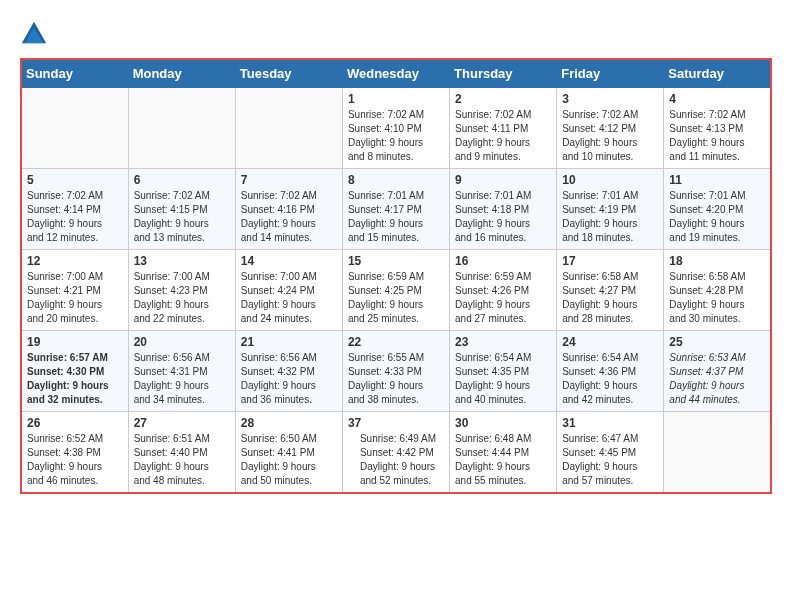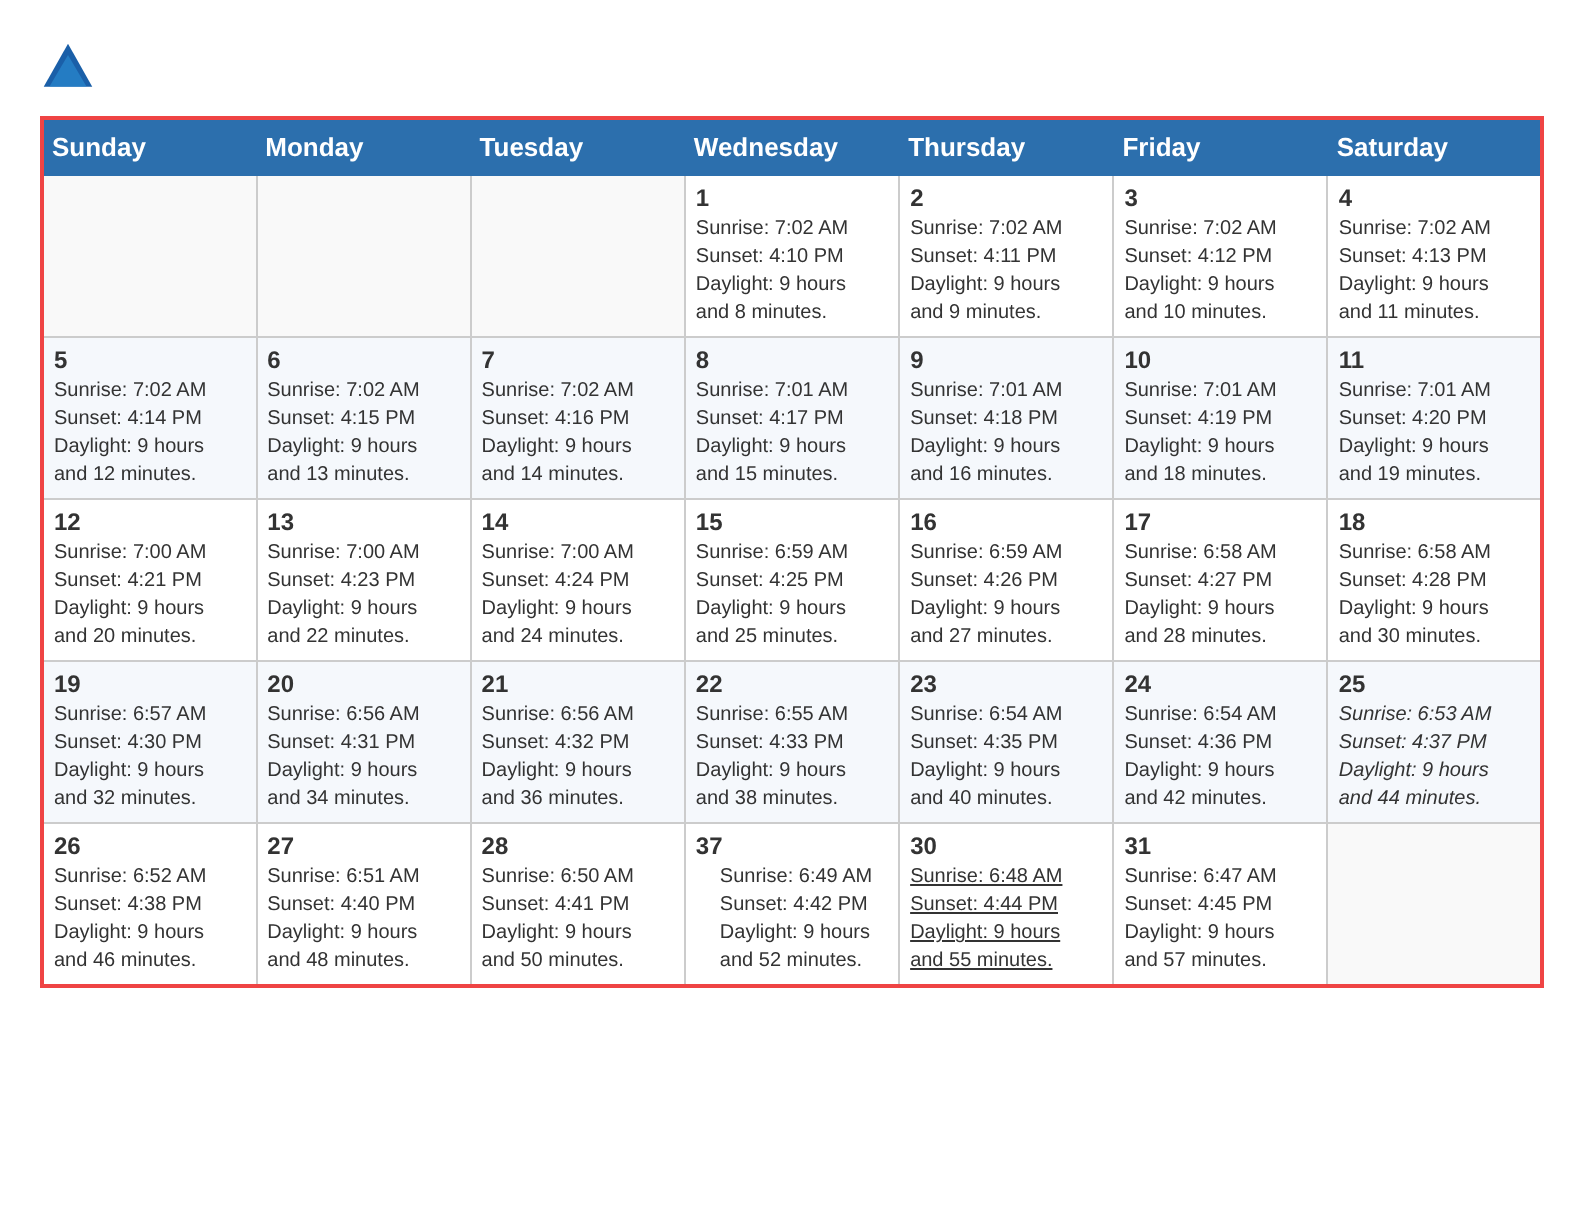--- a/index.html
+++ b/index.html
@@ -260,21 +260,21 @@
           <span class="day-num">18</span>
           <div class="day-info" style="white-space: pre-line;">Sunrise: 6:58 AM
 Sunset: 4:28 PM
 Daylight: 9 hours
 and 30 minutes.</div>
         </td>
       </tr>
       <tr>
         <td>
           <span class="day-num">19</span>
-          <div class="day-info" style="white-space: pre-line;">Sunrise: 6:57 AM
+          <div class="day-info" style="white-space: pre-line; font-weight: bold;">Sunrise: 6:57 AM
 Sunset: 4:30 PM
 Daylight: 9 hours
 and 32 minutes.</div>
         </td>
         <td>
           <span class="day-num">20</span>
           <div class="day-info" style="white-space: pre-line;">Sunrise: 6:56 AM
 Sunset: 4:31 PM
 Daylight: 9 hours
 and 34 minutes.</div>
@@ -339,21 +339,21 @@
         </td>
         <td>
           <span class="day-num">37</span>
           <div class="day-info" style="white-space: pre-line; margin-left: 12px;">Sunrise: 6:49 AM
 Sunset: 4:42 PM
 Daylight: 9 hours
 and 52 minutes.</div>
         </td>
         <td>
           <span class="day-num">30</span>
-          <div class="day-info" style="white-space: pre-line; text-decoration: underline;">Sunrise: 6:48 AM
+          <div class="day-info" style="white-space: pre-line;">Sunrise: 6:48 AM
 Sunset: 4:44 PM
 Daylight: 9 hours
 and 55 minutes.</div>
         </td>
         <td>
           <span class="day-num">31</span>
           <div class="day-info" style="white-space: pre-line;">Sunrise: 6:47 AM
 Sunset: 4:45 PM
 Daylight: 9 hours
 and 57 minutes.</div>

